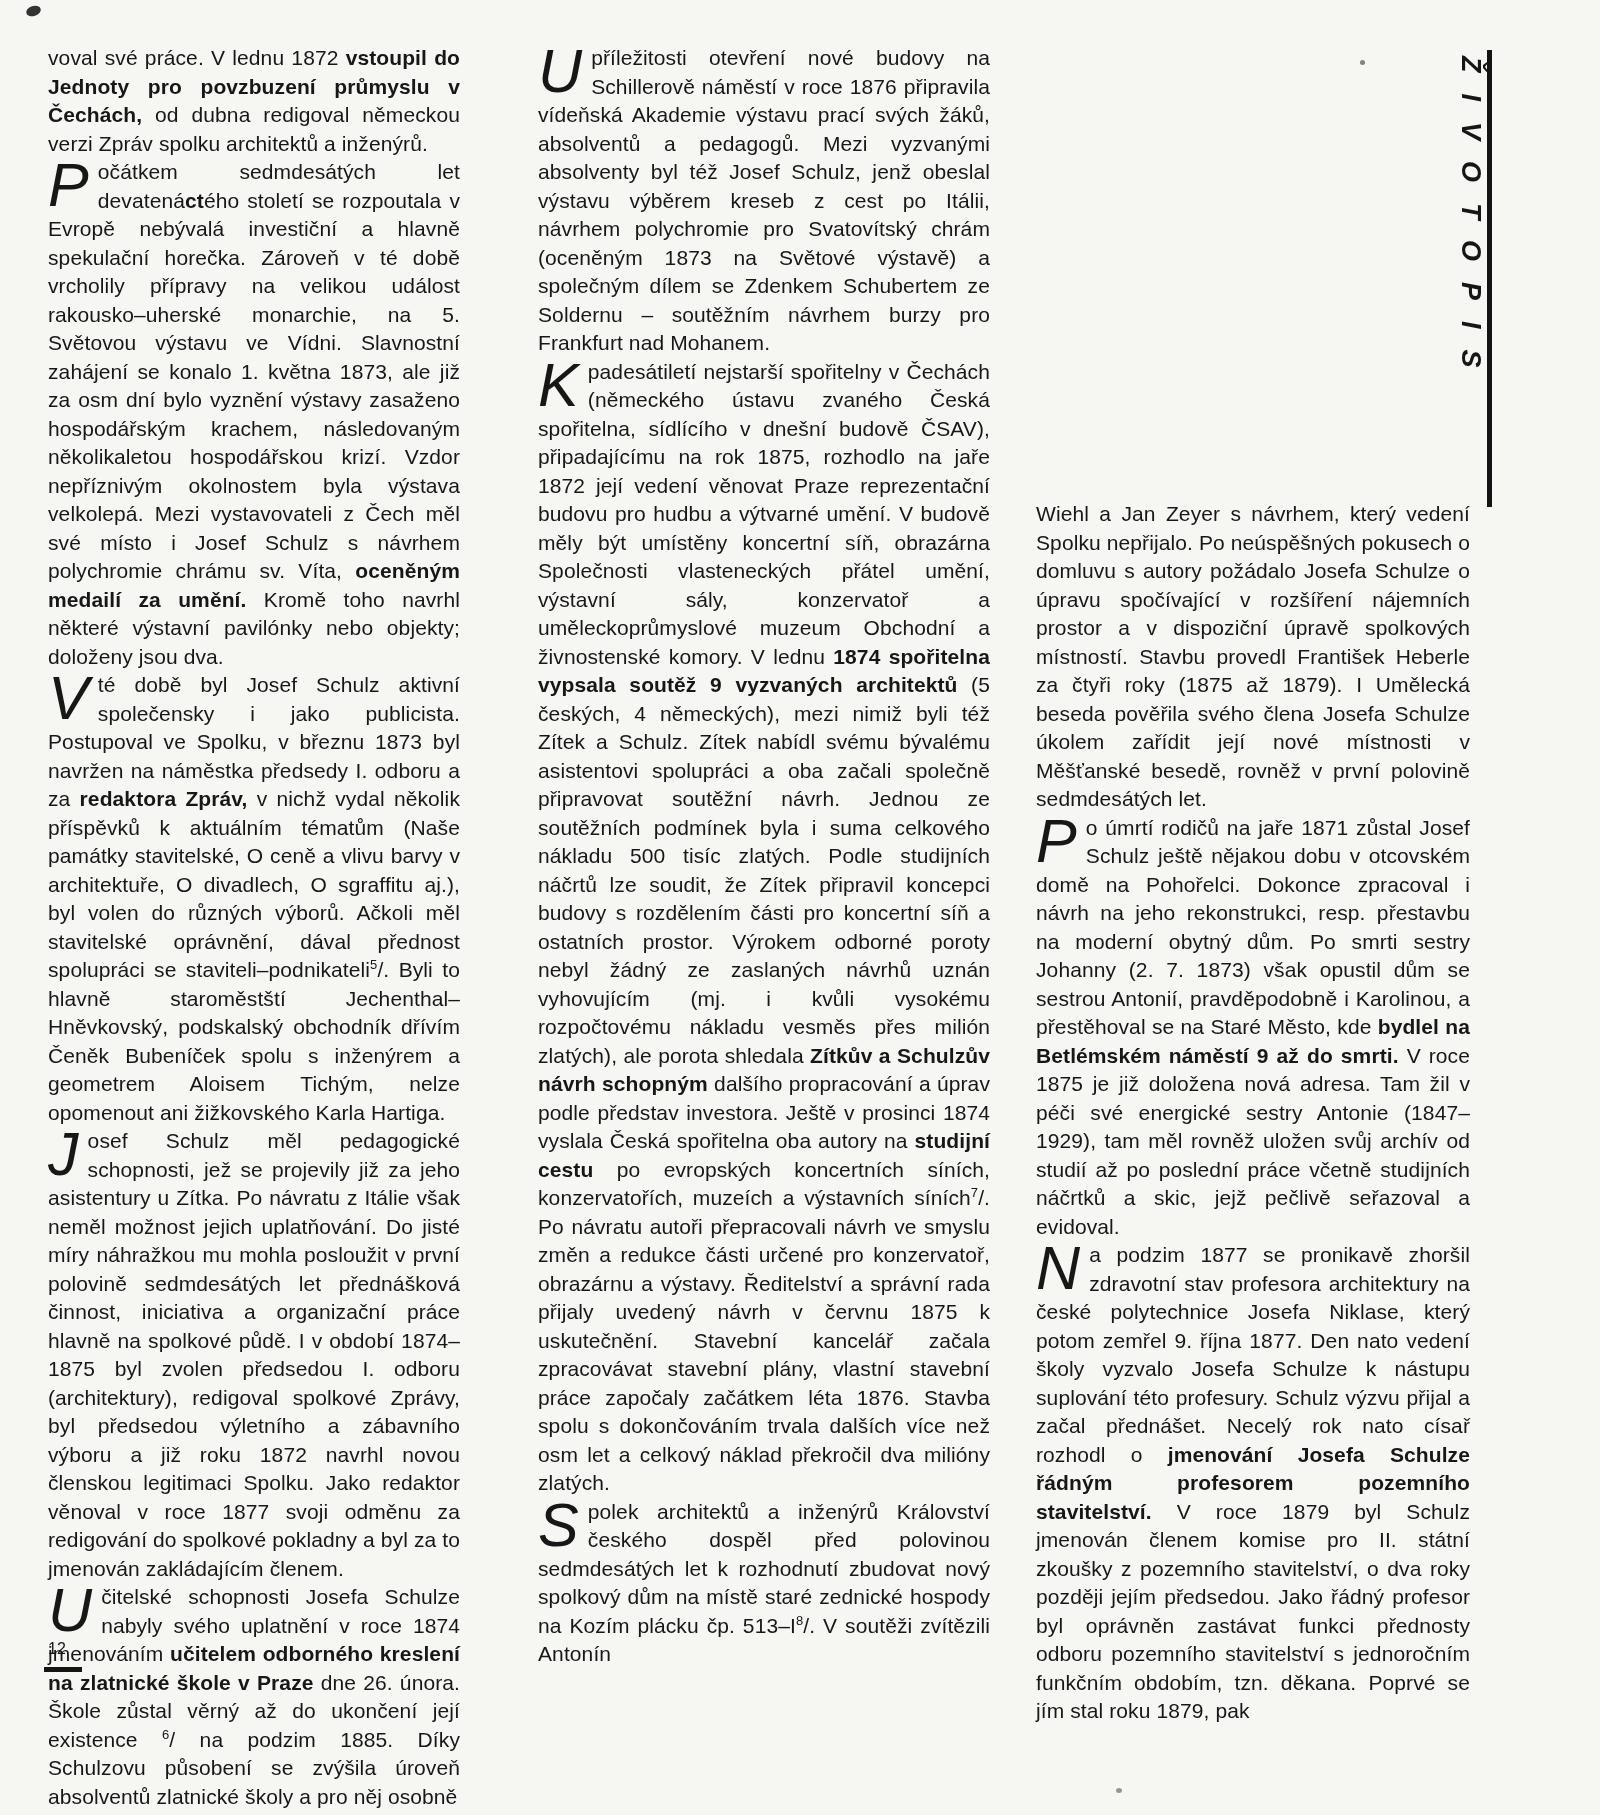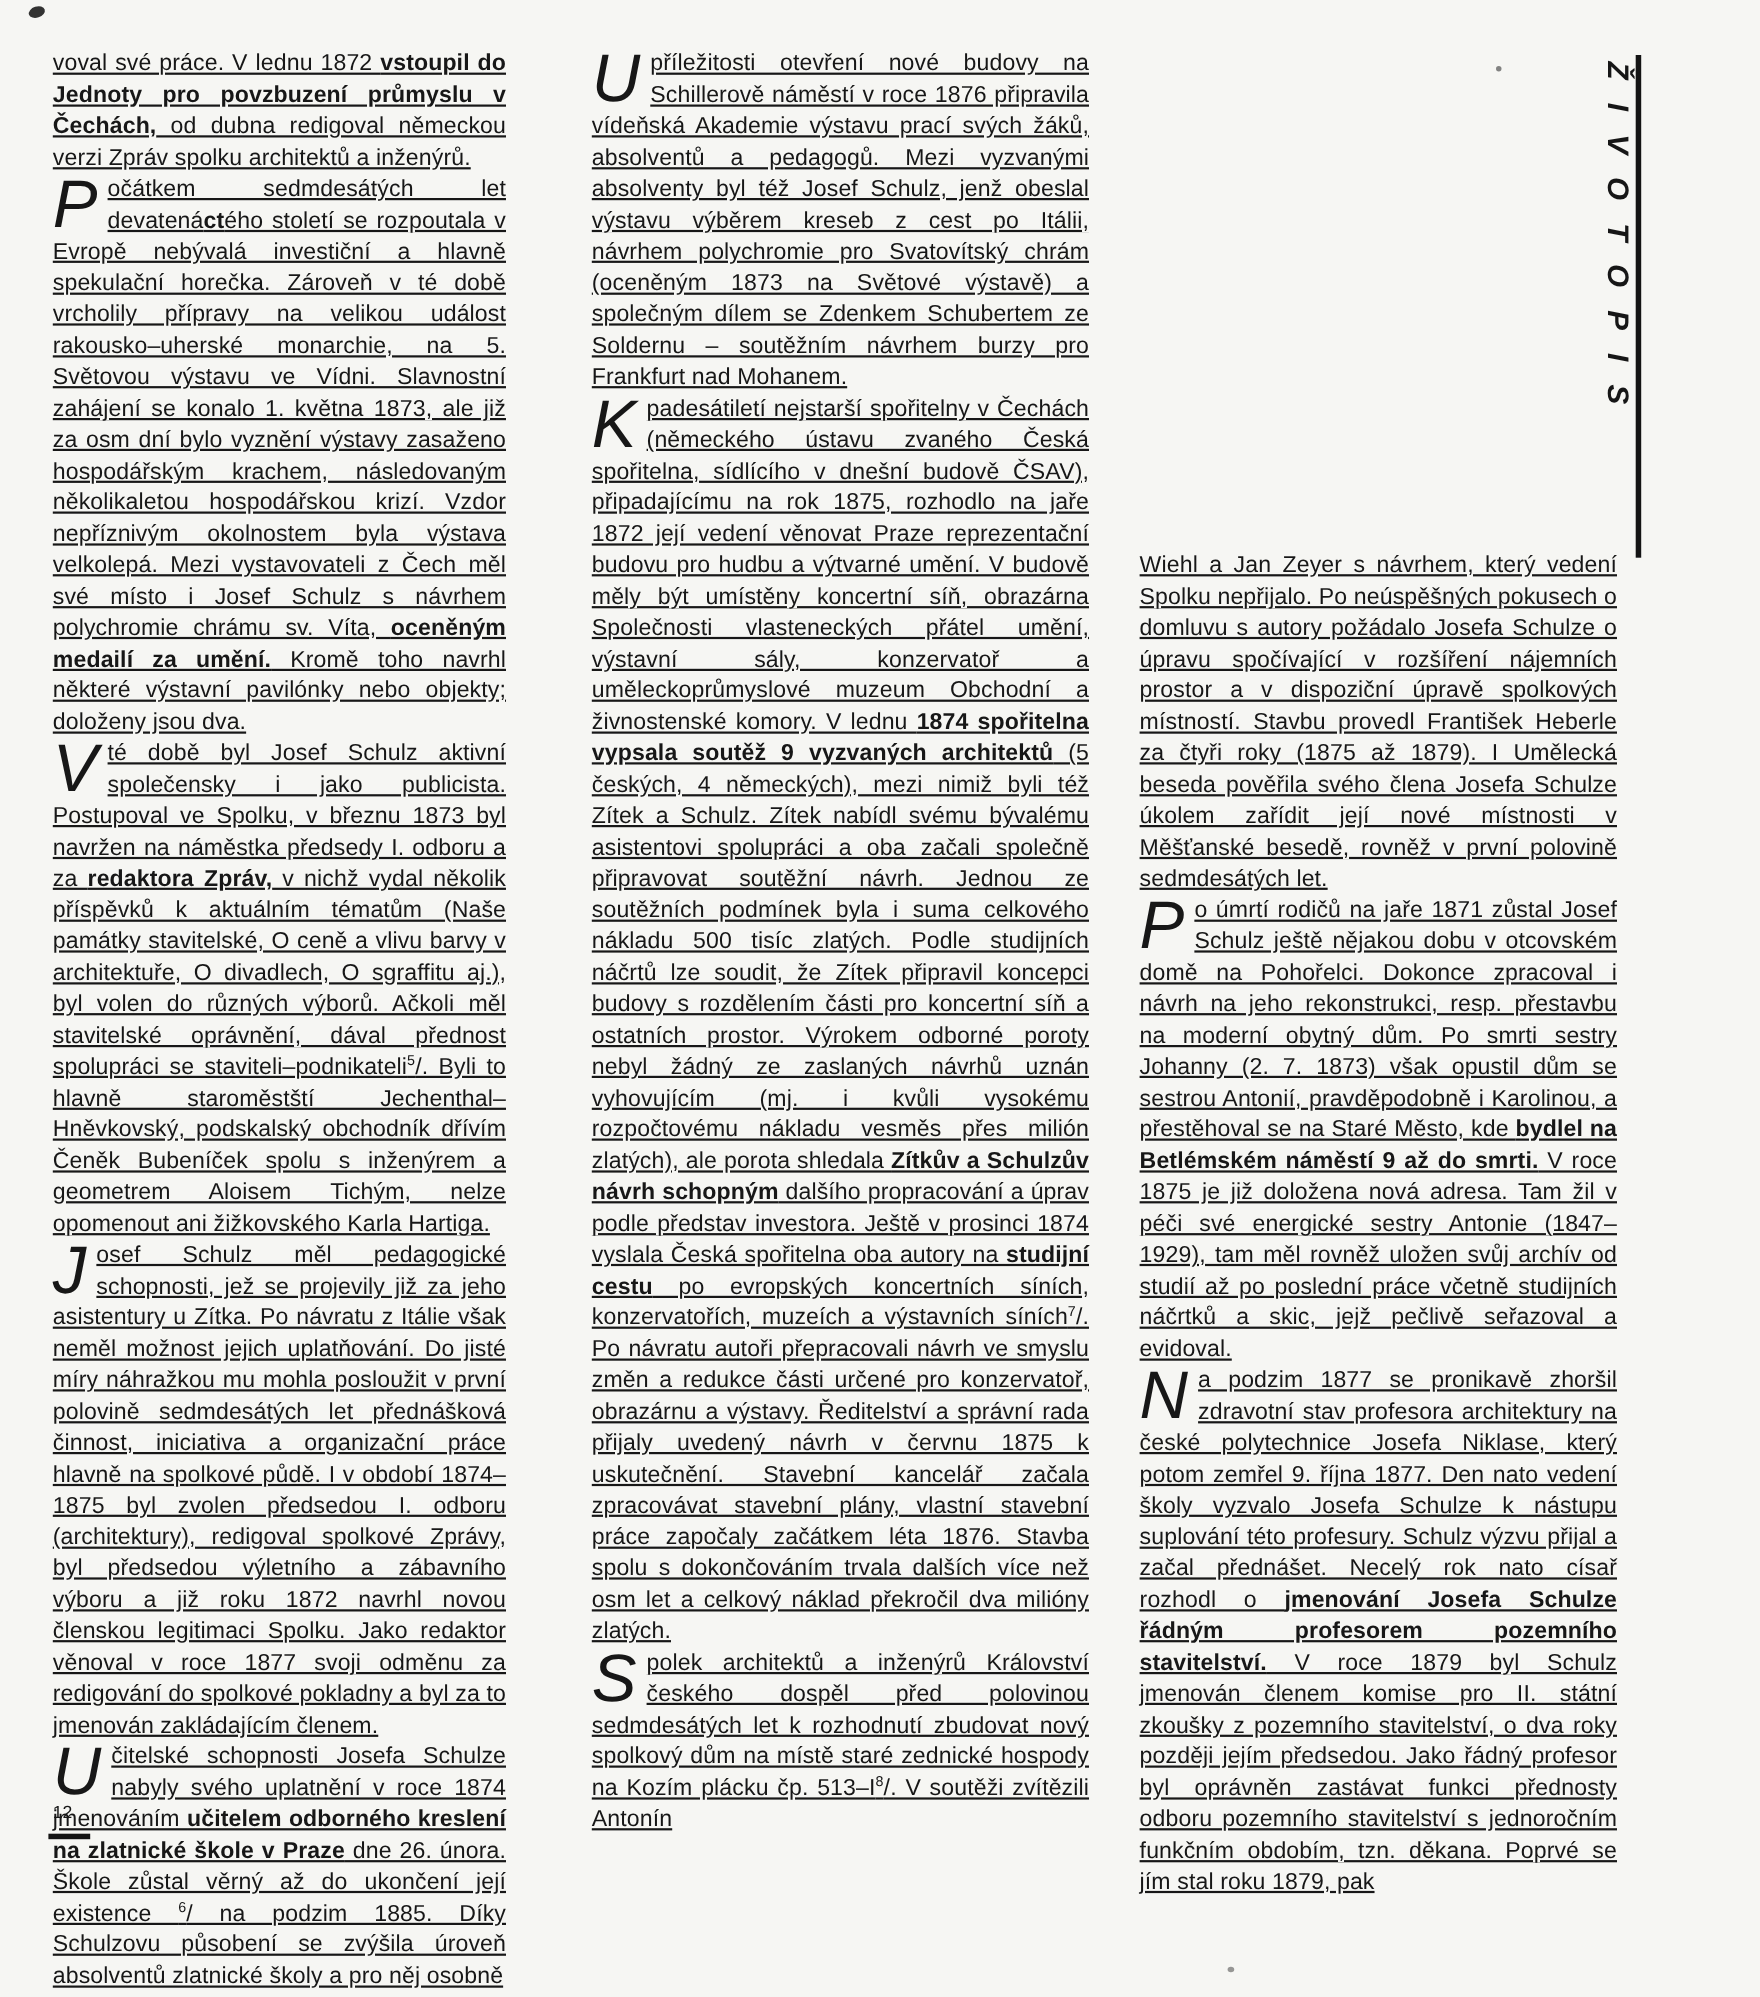--- a/index.html
+++ b/index.html
@@ -23,21 +23,20 @@
   .col {
     position: absolute;
     text-align: justify;
     font-size: 21px;
     line-height: 28.5px;
     letter-spacing: 0.1px;
   }
   .col p {
     margin: 0;
     padding: 0;
-    text-decoration: underline;
   }
   .bold { font-weight: bold; }
   sup {
     font-size: 13px;
     line-height: 0;
     vertical-align: super;
   }
   .dropcap {
     float: left;
     font-size: 61px;

